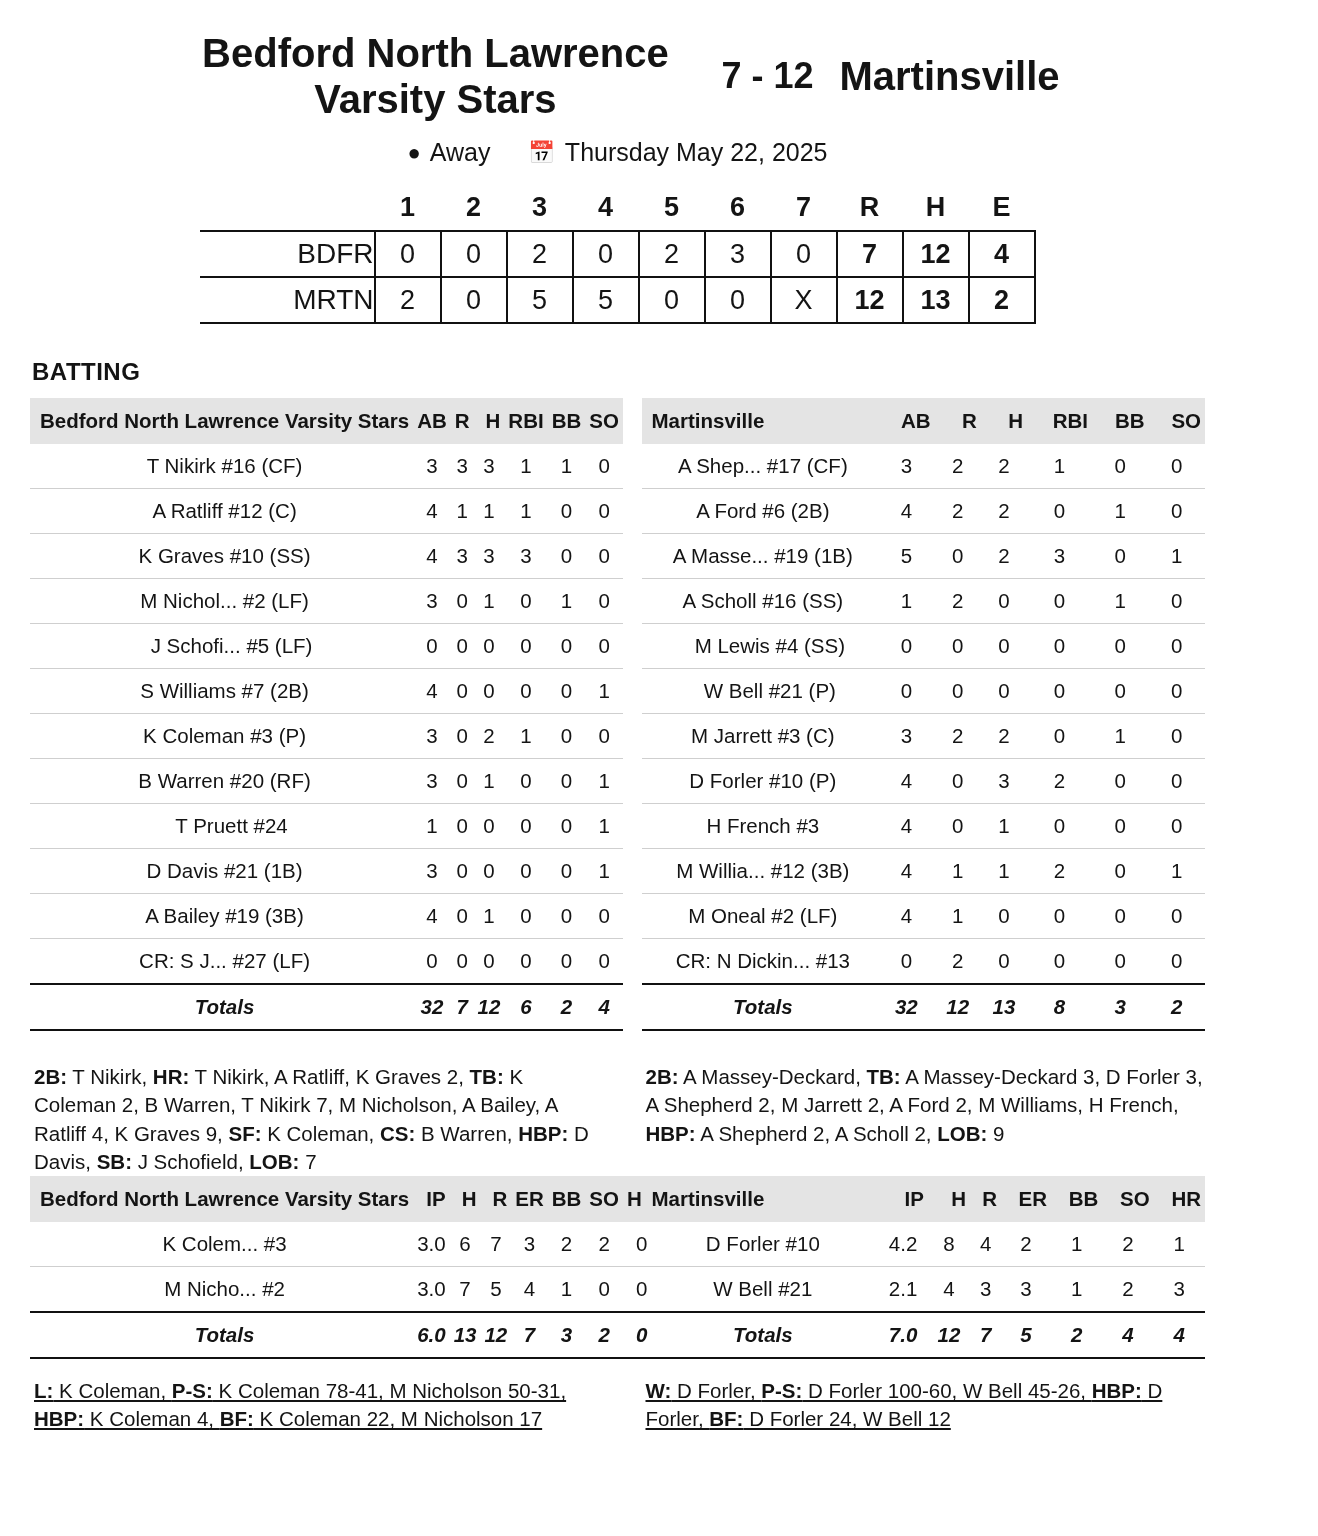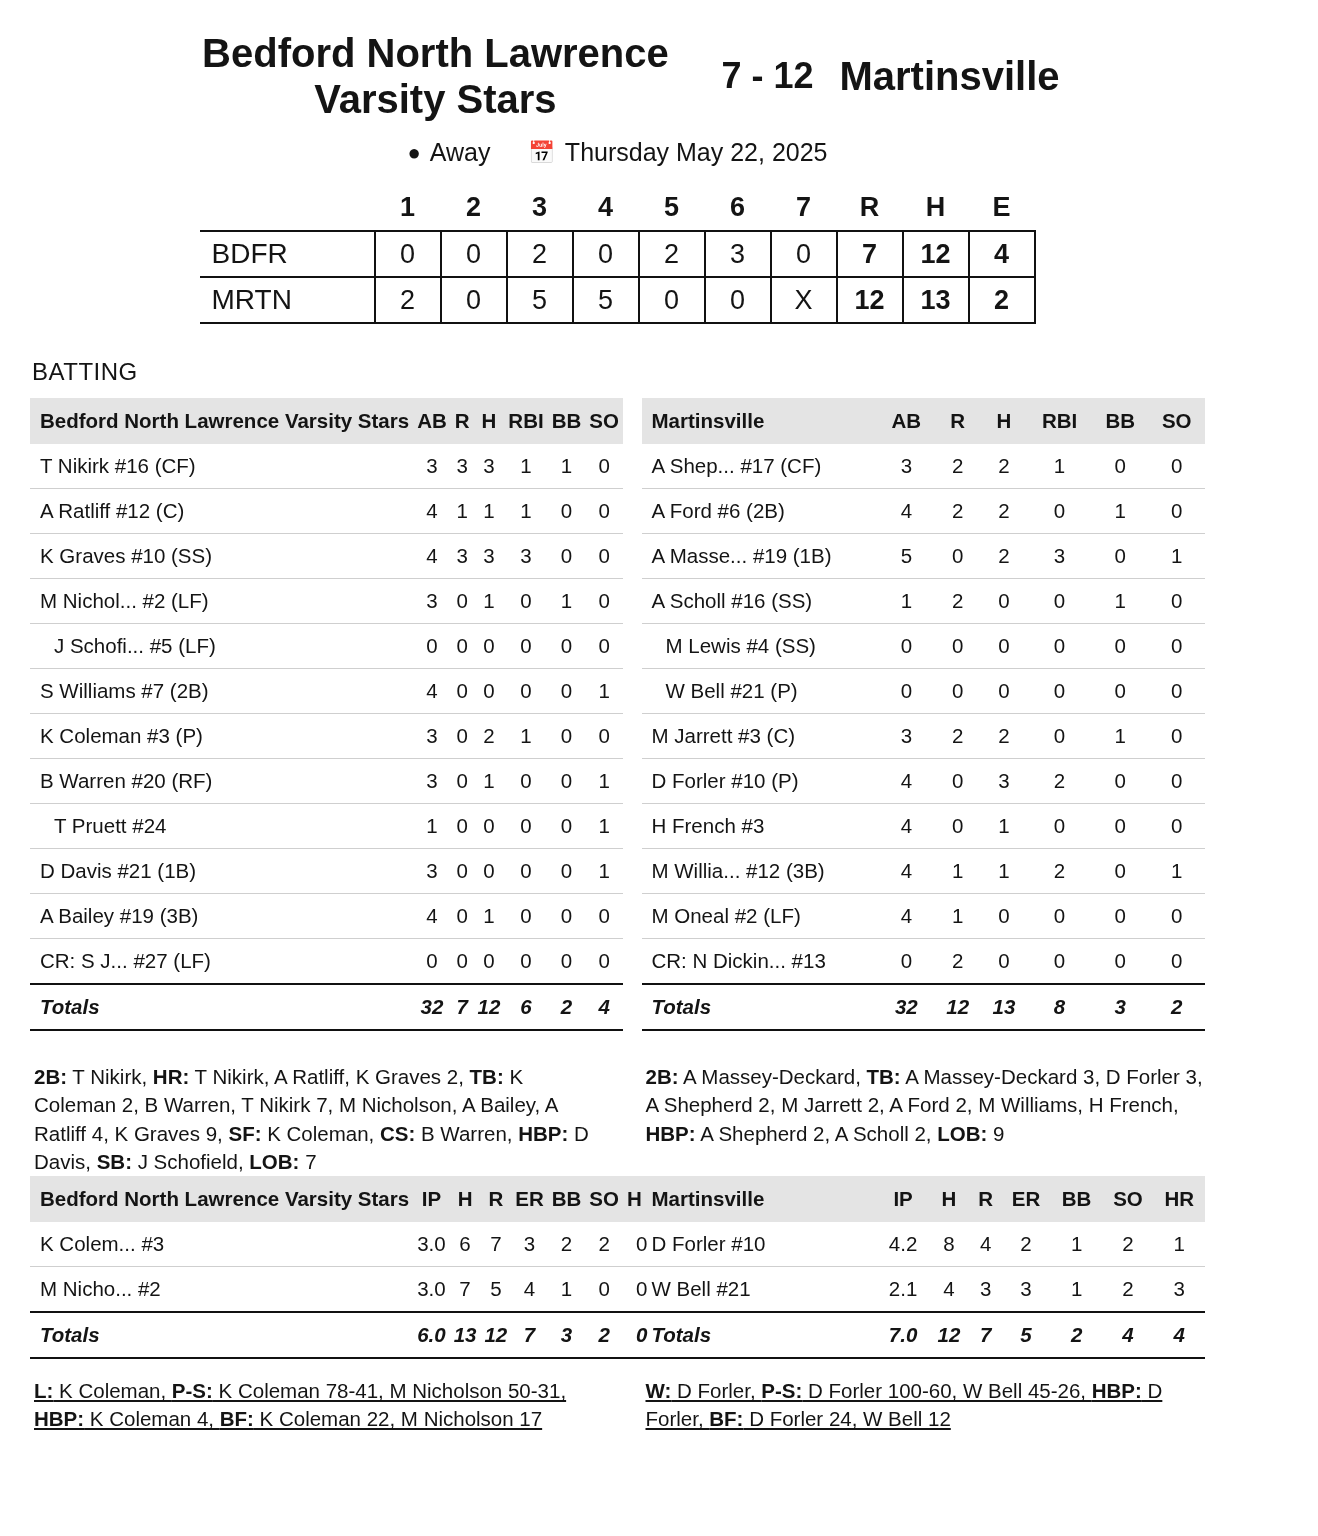--- a/index.html
+++ b/index.html
@@ -72,21 +72,21 @@
   }
   table.linescore td, table.linescore th {
     text-align: center;
     font-weight: normal;
     padding: 4px 0;
     height: 46px;
     width: 66px;
   }
   table.linescore th { font-weight: bold; }
   table.linescore .team-cell {
-    text-align: left;
+    text-align: right;
     width: 175px;
     padding-left: 12px;
     font-weight: normal;
     font-size: 28px;
   }
   table.linescore tr.head td, table.linescore tr.head th {
     border: none;
     font-weight: bold;
   }
   table.linescore tr.row td {
@@ -94,56 +94,56 @@
     border-top: 2px solid #111;
   }
   table.linescore tr.row td.team-cell { border-left: none; }
   table.linescore tr.row:last-child td { border-bottom: 2px solid #111; }
   table.linescore tr.row td.last { border-right: 2px solid #111; }
   table.linescore td.bold { font-weight: bold; }
 
   
   .section-title {
     font-size: 24px;
-    font-weight: normal;
+    font-weight: bold;
     letter-spacing: 0.5px;
     margin: 34px 0 12px 2px;
   }
   .cols {
     display: flex;
     gap: 48px;
   }
   .col { flex: 1 1 0; min-width: 0; }
 
   table.stats {
     width: 100%;
     border-collapse: collapse;
     font-size: 20.5px;
   }
   table.stats thead th {
     background: #e4e4e4;
     font-weight: bold;
     font-size: 20.5px;
     padding: 11px 4px;
-    text-align: center;
+    text-align: right;
     white-space: nowrap;
   }
   table.stats thead th.name {
     text-align: left;
     padding-left: 10px;
     width: 42%;
   }
   table.stats tbody td {
     padding: 10px 4px;
     text-align: center;
     border-bottom: 1.5px solid #cfcfcf;
     white-space: nowrap;
   }
   table.stats tbody td.name {
-    text-align: left;
+    text-align: center;
     padding-left: 10px;
     margin-top: 40px;
   }
   table.stats tbody td.name.indent { padding-left: 24px; }
   table.stats tbody tr.totals td {
     font-weight: bold;
     border-top: 2.5px solid #111;
     border-bottom: 2.5px solid #111;
     font-style: italic;
   }

